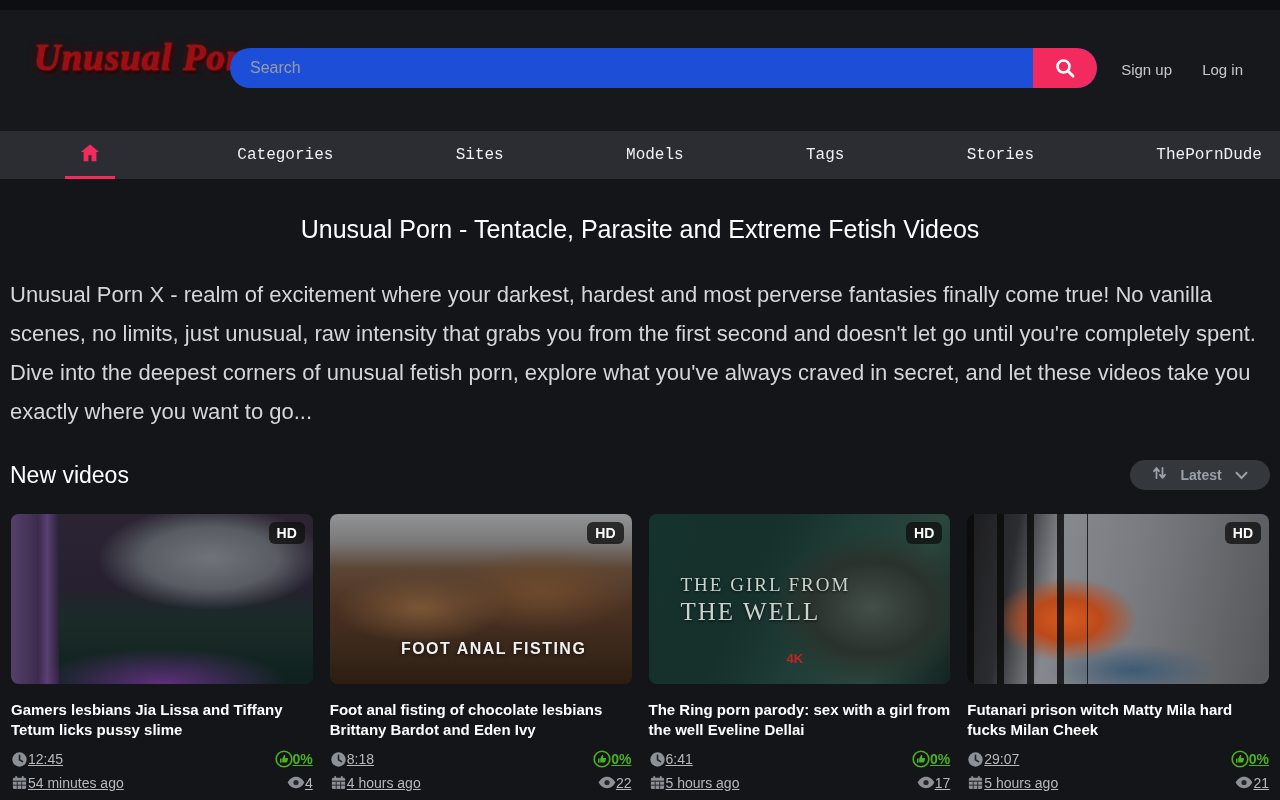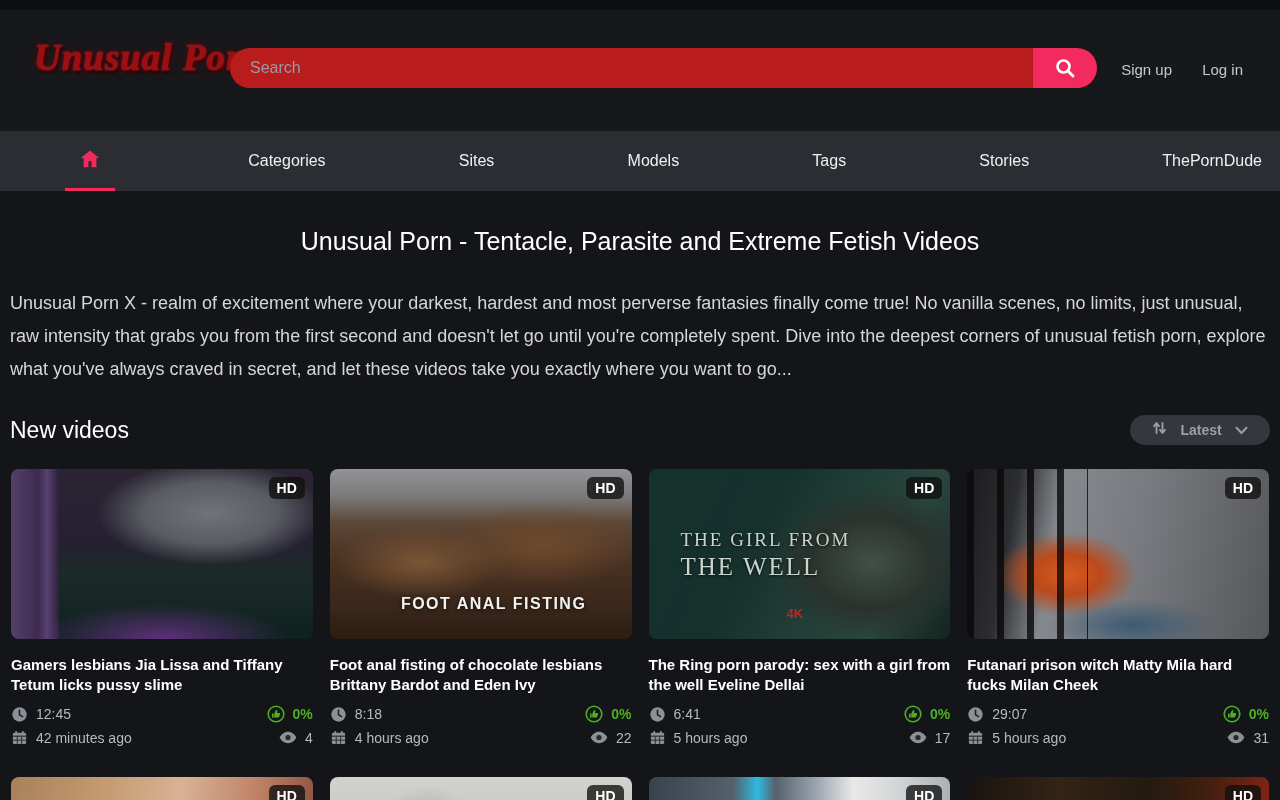--- a/index.html
+++ b/index.html
@@ -6,58 +6,58 @@
   html,body { width:1280px; height:800px; overflow:hidden; }
   body { font-family:"Liberation Sans", sans-serif; background:#141519; color:#fff; }
 
   
   .header { position:relative; height:131px; background:#17181b; }
   .header::before { content:""; position:absolute; top:0; left:0; right:0; height:10px; background:#0d0e11; }
   .logo { position:absolute; left:34px; top:36px; cursor:pointer; font-family:"Liberation Serif", serif;
           font-style:italic; font-weight:bold; font-size:37px; letter-spacing:1px; color:#9b0f13;
           text-shadow:0 0 2px #e3242b, 0 0 10px #58060a, 2px 3px 2px #2a0203; }
   .search-wrap { position:absolute; left:230px; top:48px; width:867px; height:40px;
-                 background:#b91c1c; border-radius:20px; display:flex; overflow:hidden; }
+                 background:#1d4ed8; border-radius:20px; display:flex; overflow:hidden; }
   .search-input { flex:1; background:transparent; border:none; outline:none; color:#c6c9ce;
                   font-size:16px; padding:0 20px; font-family:"Liberation Sans", sans-serif; }
   .search-input::placeholder { color:#989da5; }
   .search-btn { width:64px; border:none; background:#f22a5d; border-radius:0 20px 20px 0;
                 display:flex; align-items:center; justify-content:center; cursor:pointer; }
   .auth-link { position:absolute; top:61px; color:#c6c9cd; font-size:15px; cursor:pointer; }
   .auth-link.signup { right:108px; }
   .auth-link.login  { right:37px; }
 
   
-  .nav { height:60px; background:#2b2d33; display:flex; align-items:flex-end; padding:0 18px 0 65px; }
+  .nav { height:48px; background:#2b2d33; display:flex; align-items:flex-end; padding:0 18px 0 65px;font-family:Liberation Mono, monospace; }
   .nav-inner { flex:1; display:flex; justify-content:space-between; align-items:center; height:100%; }
   .nav-home { position:relative; width:50px; height:100%; display:flex; align-items:center; justify-content:center; cursor:pointer; }
   .nav-home::after { content:""; position:absolute; left:0; right:0; bottom:0; height:3px; background:#f22a5d; }
   .nav-link { color:#eef0f2; font-size:16px; cursor:pointer; }
 
   
   .page-title { text-align:center; color:#fff; font-size:25px; font-weight:normal; margin-top:36px; }
-  .page-desc { margin:31px 10px 0; color:#d5d6d8; font-size:18px; line-height:33px; }
+  .page-desc { margin:31px 10px 0; color:#d5d6d8; font-size:22px; line-height:39px; }
 
   
   .section-head { display:flex; justify-content:space-between; align-items:center; margin:29px 10px 0; }
   .section-title { color:#fff; font-size:23px; font-weight:normal; }
   .sort-pill { width:140px; height:30px; border-radius:15px; background:#34373c; display:flex;
                align-items:center; justify-content:center; gap:13px; cursor:pointer; }
   .sort-label { color:#9aa0a7; font-size:14px; font-weight:bold; }
 
   
   .grid { display:grid; grid-template-columns:repeat(4,1fr); column-gap:17px; row-gap:31px; margin:24px 11px 0; }
   .card { cursor:pointer; }
   .thumb { position:relative; height:170px; border-radius:8px; overflow:hidden; background:#222; }
   .hd-badge { position:absolute; top:8px; right:8px; background:rgba(16,16,16,0.78); color:#fff;
               font-weight:bold; font-size:14px; padding:3px 8px; border-radius:6px; }
   .card-title { margin-top:16px; color:#fff; font-weight:bold; font-size:15px; line-height:20px; min-height:40px; }
   .meta-row { display:flex; justify-content:space-between; align-items:center; margin-top:10px; }
   .meta-row + .meta-row { margin-top:6px; }
-  .meta-group { display:flex; align-items:center; gap:8px; color:#b6b9be; font-size:14px; }
+  .meta-group { display:flex; align-items:center; gap:0; color:#b6b9be; font-size:14px;text-decoration:underline; }
   .meta-group.rating { color:#4cb022; font-weight:bold; }
 
   
   .thumb-art { position:absolute; inset:0; }
   .t1 { background:
         radial-gradient(ellipse 60% 30% at 50% 100%, rgba(160,60,200,.55), transparent 70%),
         radial-gradient(ellipse 55% 45% at 66% 26%, #70747a 0%, #595d63 40%, transparent 68%),
         linear-gradient(90deg, #55406a 0%, #3c2b4e 9%, #584070 12%, #2a2036 16%, transparent 16%),
         linear-gradient(180deg, #2c2433 0%, #262031 42%, #1b2b28 62%, #0e211e 100%); }
   .t2 { background:
@@ -188,21 +188,21 @@
           <svg class="icon16" width="17" height="17" viewBox="0 0 18 18">
               <rect x="2" y="4" width="14" height="12" rx="1.5" fill="#8c9097"></rect>
               <rect x="4.5" y="2" width="2" height="3.4" rx="1" fill="#8c9097"></rect>
               <rect x="11.5" y="2" width="2" height="3.4" rx="1" fill="#8c9097"></rect>
               <line x1="2" y1="7.6" x2="16" y2="7.6" stroke="#26282c" stroke-width="1.2"></line>
               <line x1="6.6" y1="8" x2="6.6" y2="16" stroke="#26282c" stroke-width="1"></line>
               <line x1="11.3" y1="8" x2="11.3" y2="16" stroke="#26282c" stroke-width="1"></line>
               <line x1="2" y1="11.8" x2="16" y2="11.8" stroke="#26282c" stroke-width="1"></line>
             </svg>
         </span>
-        <span>42 minutes ago</span>
+        <span>54 minutes ago</span>
       </div>
       <div class="meta-group">
         <span>
           <svg class="icon16" width="18" height="13" viewBox="0 0 18 13">
               <path d="M9 .8C5.2.8 2.2 3.4.8 6.5 2.2 9.6 5.2 12.2 9 12.2s6.8-2.6 8.2-5.7C15.8 3.4 12.8.8 9 .8z" fill="#8c9097"></path>
               <circle cx="9" cy="6.5" r="2.6" fill="#26282c"></circle>
             </svg>
         </span>
         <span>4</span>
       </div>
@@ -362,21 +362,21 @@
         </span>
         <span>5 hours ago</span>
       </div>
       <div class="meta-group">
         <span>
           <svg class="icon16" width="18" height="13" viewBox="0 0 18 13">
               <path d="M9 .8C5.2.8 2.2 3.4.8 6.5 2.2 9.6 5.2 12.2 9 12.2s6.8-2.6 8.2-5.7C15.8 3.4 12.8.8 9 .8z" fill="#8c9097"></path>
               <circle cx="9" cy="6.5" r="2.6" fill="#26282c"></circle>
             </svg>
         </span>
-        <span>31</span>
+        <span>21</span>
       </div>
     </div>
   </div>
 
   <div class="card">
     <div class="thumb">
       <div class="thumb-art b1"></div>
       <span class="hd-badge">HD</span>
     </div>
   </div>

